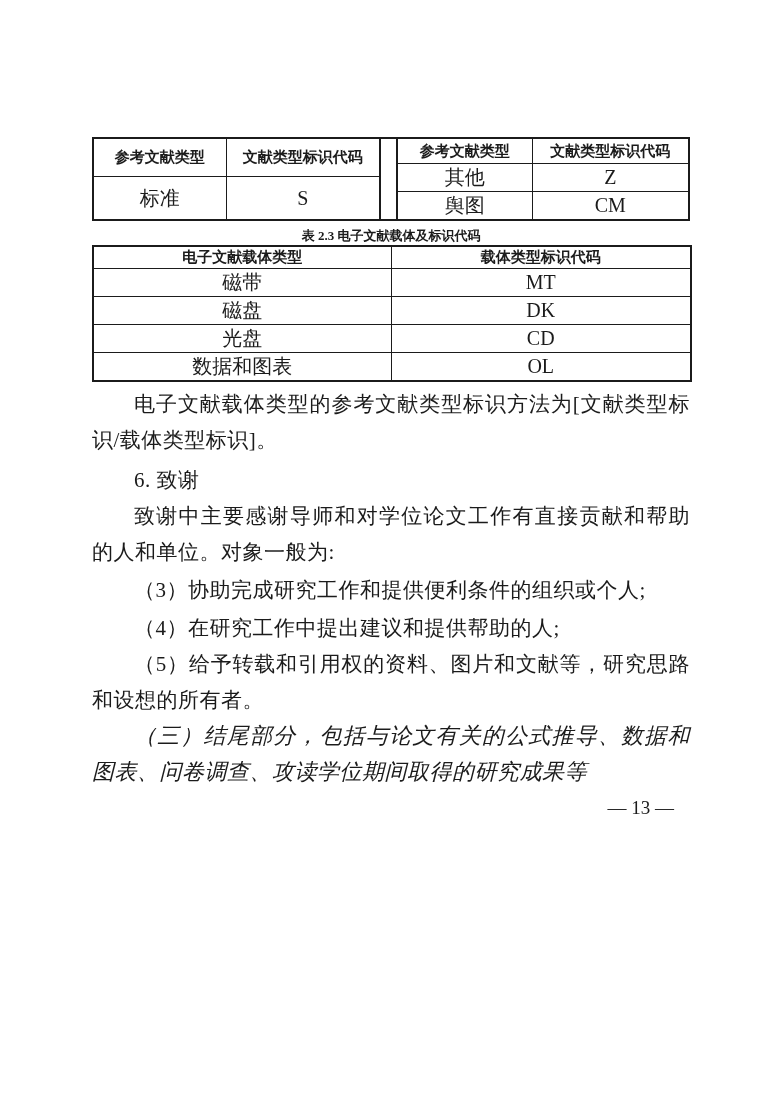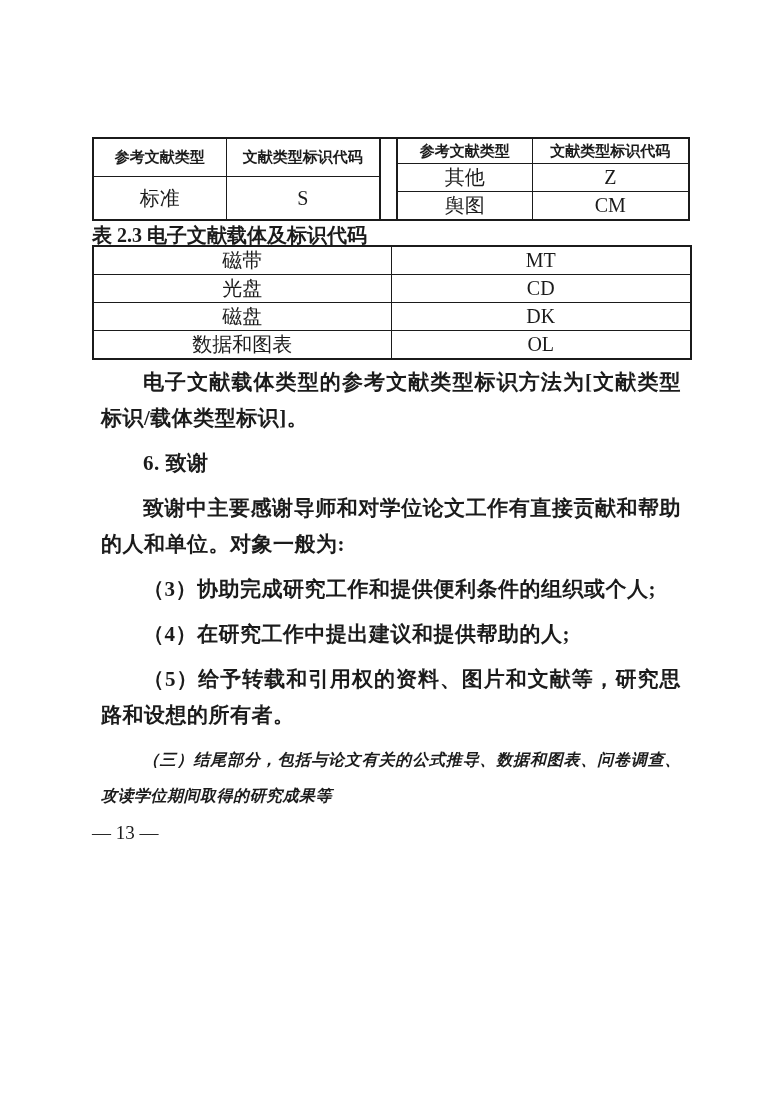--- a/index.html
+++ b/index.html
@@ -57,51 +57,51 @@
   .tableA { width: 287px; }
   .tableB { width: 292px; }
   .tableA th, .tableB th { height: 24px; }
   .tableA td, .tableB td { height: 23px; }
   .gap-spacer {
     width: 19px;
     border-top: 2px solid #1b1b1b;
     border-bottom: 2px solid #1b1b1b;
   }
   .caption {
-    text-align: left;
-    font-size: 20px;
+    text-align: center;
+    font-size: 13px;
     font-weight: bold;
     line-height: 19px;
     margin: 5px 0 0 0;
     font-family: "Liberation Serif", "DejaVu Serif", serif;
   }
   table.carrier { width: 598px; margin-top: 0; }
   table.carrier th { height: 21px; }
   table.carrier td { height: 23px; }
 
   
   .body-text p {
-    margin: 9px;
+    margin: 0;
     font-size: 21px;
     line-height: 36px;
     letter-spacing: 0.5px;
     text-align: justify;
     text-indent: 42px;
-    font-weight: bold;
   }
   p.first-para { margin-top: 4px; }
   p.heading { margin-top: 4px; text-align: left; }
   p.tight { margin-top: 2px; }
   p.kai {
     font-style: italic;
-    font-size: 16px;
+    font-size: 22px;
     letter-spacing: 0.5px;
   }
   .footer {
-    margin-top: 2px;
+    margin-top: 8px;
+    text-align: right;
     padding-right: 16px;
     font-size: 19px;
     line-height: 20px;
   }
 </style>
 </head>
 <body>
 
 <div class="page">
   <div class="content">
@@ -148,30 +148,34 @@
 
     <div class="caption">表 2.3 电子文献载体及标识代码</div>
 
     <table class="codes carrier">
       <colgroup>
           <col style="width:298px">
           <col style="width:300px">
         </colgroup>
       <tbody>
           <tr>
+            <th>电子文献载体类型</th>
+            <th>载体类型标识代码</th>
+          </tr>
+          <tr>
             <td>磁带</td>
             <td>MT</td>
           </tr>
           <tr>
+            <td>磁盘</td>
+            <td>DK</td>
+          </tr>
+          <tr>
             <td>光盘</td>
             <td>CD</td>
-          </tr>
-          <tr>
-            <td>磁盘</td>
-            <td>DK</td>
           </tr>
           <tr>
             <td>数据和图表</td>
             <td>OL</td>
           </tr>
         </tbody>
     </table>
 
     <div class="body-text">
       <p class="first-para">电子文献载体类型的参考文献类型标识方法为[文献类型标识/载体类型标识]。</p>

